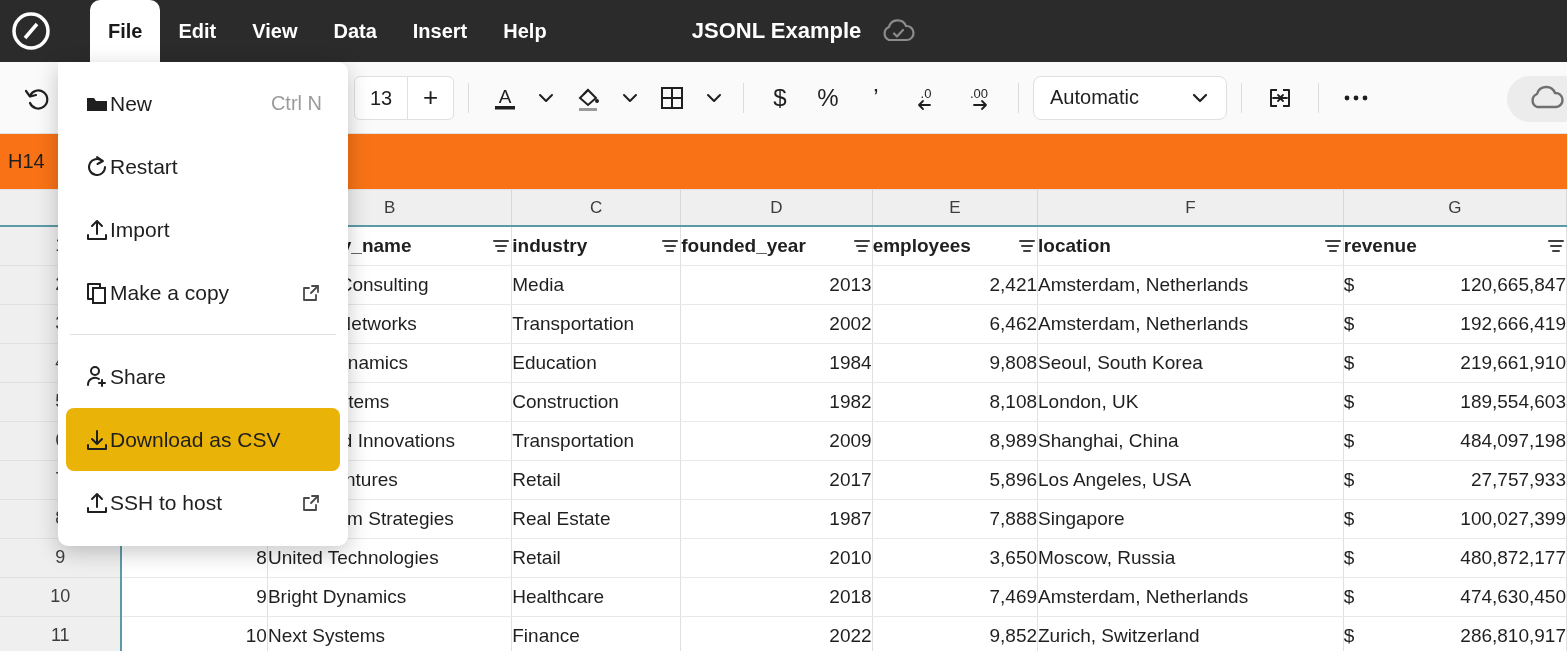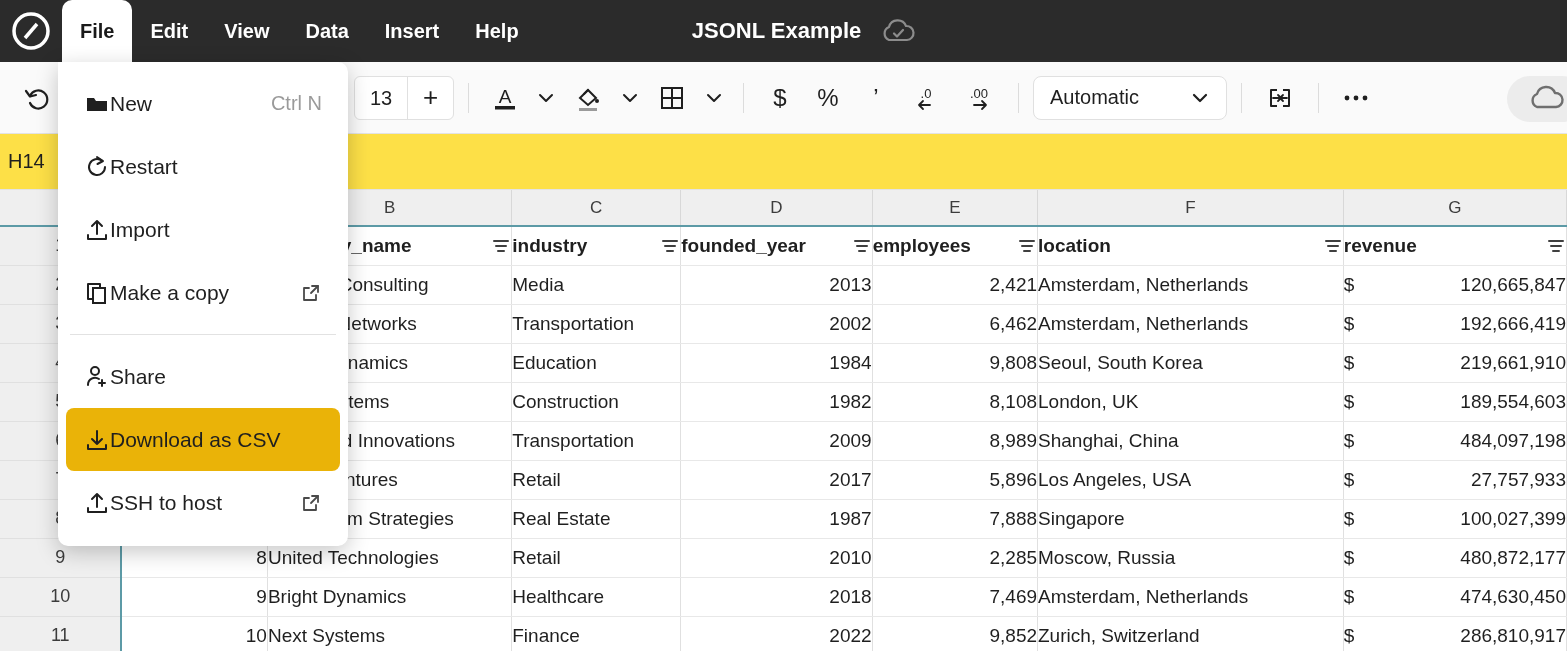--- a/index.html
+++ b/index.html
@@ -16,21 +16,21 @@
     position: absolute; top: 0; left: 0;
     width: 1567px; height: 62px;
     background: #2b2b2b;
     display: flex; align-items: center;
   }
   .logo {
     width: 62px; height: 62px;
     display: flex; align-items: center; justify-content: center;
     flex: 0 0 62px;
   }
-  .menu-items { display: flex; align-items: center; height: 54px; }
+  .menu-items { display: flex; align-items: center; height: 54px; margin-left: 28px; }
   .menu-item {
     height: 62px;
     padding: 0 18px;
     display: flex; align-items: center;
     color: #ffffff;
     font-size: 20px; font-weight: bold;
     cursor: pointer;
     white-space: nowrap;
   }
   .menu-item.active {
@@ -102,21 +102,21 @@
     width: 78px; height: 46px; border-radius: 23px;
     background: #ececec;
     display: flex; align-items: center; justify-content: center;
     cursor: pointer;
   }
 
   
   .formula-bar {
     position: absolute; top: 134px; left: 0;
     width: 1567px; height: 56px;
-    background: #fde047;
+    background: #f97316;
     border-bottom: 1px solid #e3e3e3;
     display: flex; align-items: center;
   }
   .name-box {
     width: 128px; height: 56px;
     display: flex; align-items: center; padding-left: 8px;
     font-size: 20px; color: #1f1f1f;
     border-right: 1px solid #e3e3e3;
   }
   .formula-input {
@@ -550,21 +550,21 @@
                 <span>100,027,399</span>
               </span>
             </td>
           </tr>
           <tr>
             <td class="rownum">9</td>
             <td class="cell num">8</td>
             <td class="cell">United Technologies</td>
             <td class="cell">Retail</td>
             <td class="cell num">2010</td>
-            <td class="cell num">2,285</td>
+            <td class="cell num">3,650</td>
             <td class="cell">Moscow, Russia</td>
             <td class="cell">
               <span class="money">
                 <span>$</span>
                 <span>480,872,177</span>
               </span>
             </td>
           </tr>
           <tr>
             <td class="rownum">10</td>

